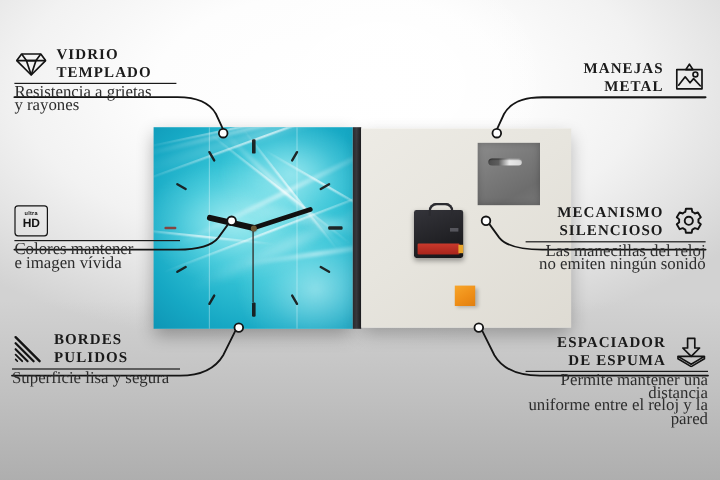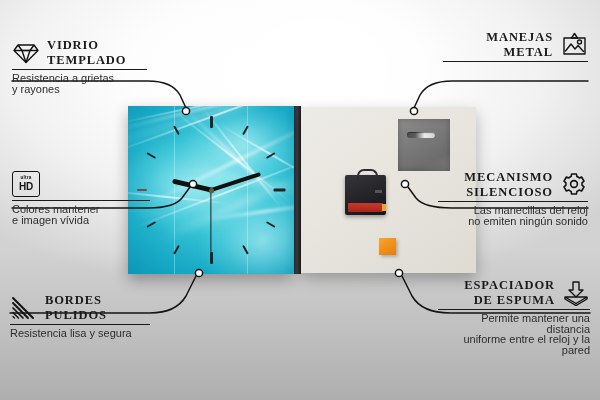--- a/index.html
+++ b/index.html
@@ -206,22 +206,22 @@
     font-family: "Liberation Serif", serif;
     font-weight: bold;
     font-size: 12.5px;
     letter-spacing: 0.9px;
     line-height: 14.5px;
     color: #1a1a1a;
     white-space: pre-line;
     text-transform: uppercase;
   }
   .callout .desc {
-    font-family: Liberation Sans, sans-serif;
-    font-size: 11px;
+    font-family: Liberation Serif, serif;
+    font-size: 14px;
     line-height: 10.5px;
     color: #2d2d2d;
     white-space: pre-line;
     margin-top: 3px;
   }
   .callout .rule {
     height: 1px;
     background: #1a1a1a;
     margin-top: 2px;
   }
@@ -391,39 +391,39 @@
           <span class="ultra">ultra</span>
           <span class="hd">HD</span>
         </span>
       </span>
     </div>
     <div class="rule"></div>
     <div class="desc">Colores mantener
 e imagen vívida</div>
   </div>
 
-  <div class="callout left" style="left:10px; top:293px; width:140px;">
+  <div class="callout left" style="left:10px; top:276px; width:140px;">
     <div class="co-row">
       <span class="icon-box">
         <svg width="26" height="24" viewBox="0 0 26 24" fill="none" stroke="#131313" stroke-linecap="round">
           <path d="M2,2 L22,22" stroke-width="2"></path>
           <path d="M2,7 L17,22" stroke-width="1.9"></path>
           <path d="M2,12 L12,22" stroke-width="1.7"></path>
           <path d="M2,16.5 L7.5,22" stroke-width="1.5"></path>
           <path d="M2,20.5 L3.5,22" stroke-width="1.3"></path>
         </svg>
       </span>
       <span class="head">BORDES
 PULIDOS</span>
     </div>
     <div class="rule"></div>
-    <div class="desc">Resistencia lisa y segura</div>
-  </div>
-
-  <div class="callout right" style="left:443px; top:30px; width:145px;">
+    <div class="desc">Superficie lisa y segura</div>
+  </div>
+
+  <div class="callout right" style="left:443px; top:50px; width:145px;">
     <div class="co-row">
       <span class="head">MANEJAS
 METAL</span>
       <span class="icon-box">
         <svg width="27" height="26" viewBox="0 0 27 26" fill="none" stroke="#131313" stroke-width="1.4" stroke-linejoin="round" stroke-linecap="round">
           <path d="M13.5,1.5 L10.5,6 H16.5 Z"></path>
           <rect x="3" y="6" width="21" height="16"></rect>
           <path d="M4.5,19 L10,12 L14,17 L17,13.5 L22.5,19.5"></path>
           <circle cx="18.5" cy="10" r="2"></circle>
         </svg>

